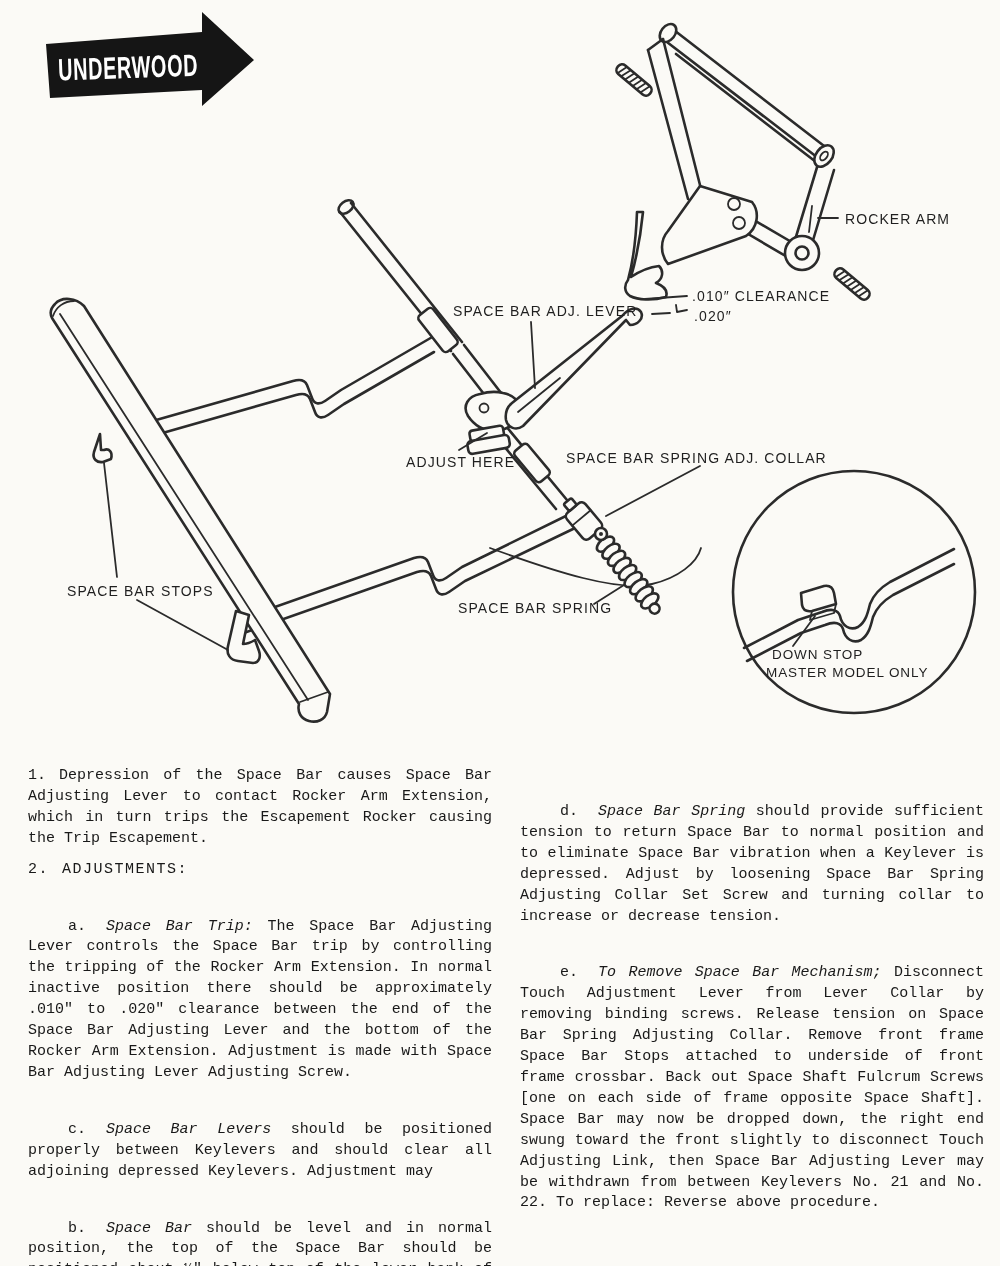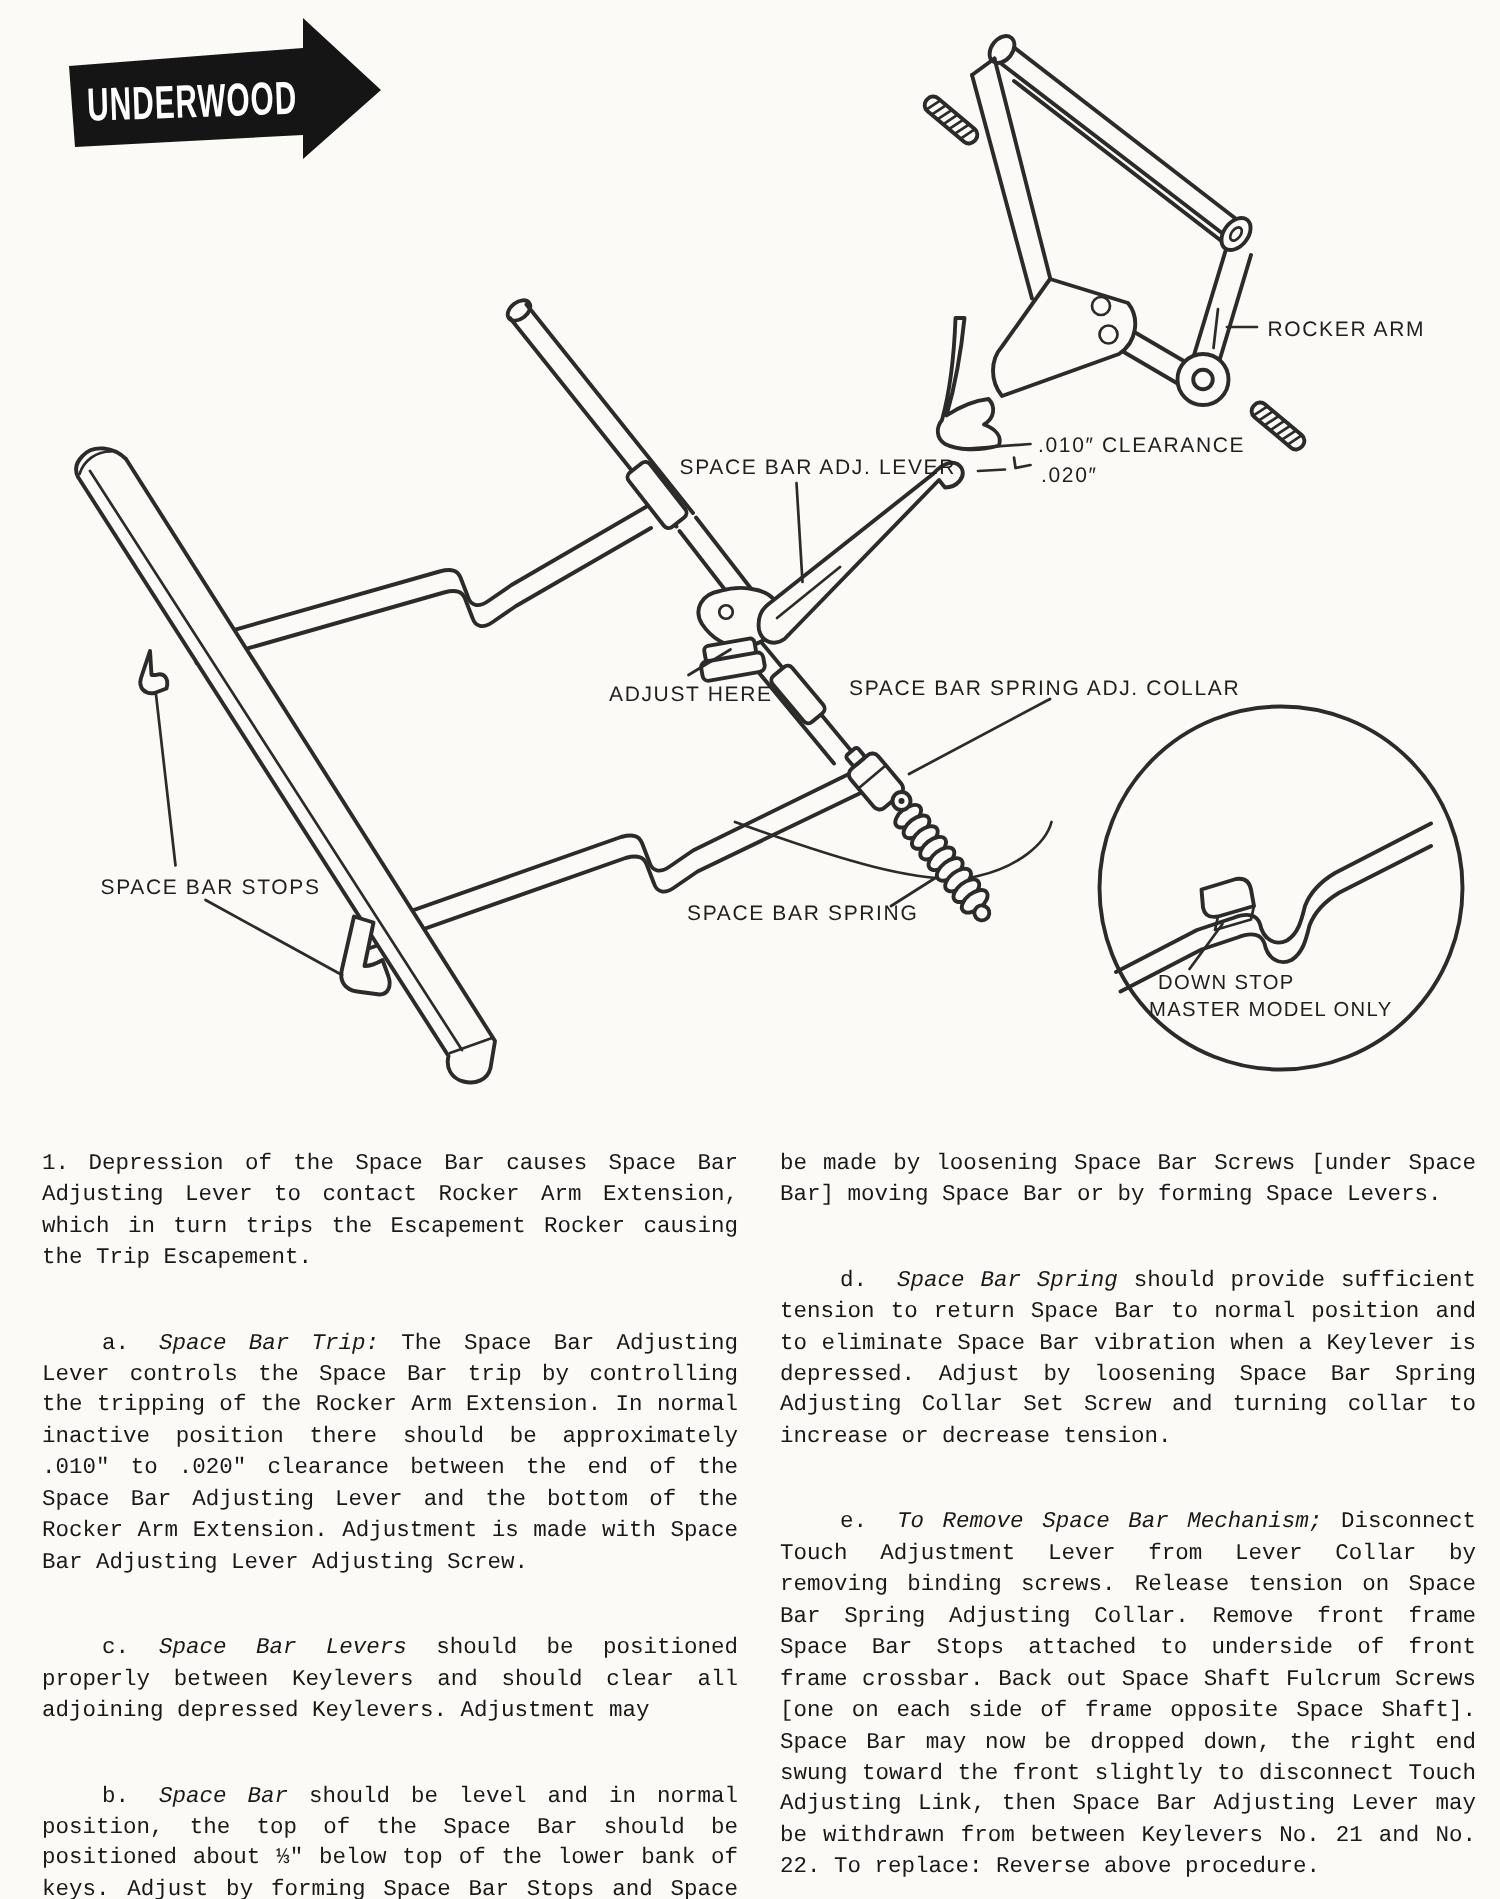--- a/index.html
+++ b/index.html
@@ -204,22 +204,22 @@
   <g>
     <polygon points="46,44 202,32 202,12 254,60 202,106 202,90 50,98" fill="#151515"></polygon>
     <text class="logo-text" x="58" y="78" textLength="140" lengthAdjust="spacingAndGlyphs" transform="rotate(-2 130 64)">UNDERWOOD</text>
   </g>
 </svg>
 </div>
 
 <div class="cols">
   <div class="col col-left">
     <p><span class="pnum">1.</span><span>Depression of the Space Bar causes Space Bar Adjusting Lever to contact Rocker Arm Extension, which in turn trips the Escapement Rocker causing the Trip Escapement.</span></p>
+    <p class="heading-line"><span class="pnum">2.</span><span>ADJUSTMENTS:</span></p>
     <p class="lettered"><span class="plabel">a.</span><span class="lead">Space Bar Trip:</span> <span>The Space Bar Adjusting Lever controls the Space Bar trip by controlling the tripping of the Rocker Arm Extension. In normal inactive position there should be approximately .010″ to .020″ clearance between the end of the Space Bar Adjusting Lever and the bottom of the Rocker Arm Extension. Adjustment is made with Space Bar Adjusting Lever Adjusting Screw.</span></p>
     <p class="lettered"><span class="plabel">c.</span><span class="lead">Space Bar Levers</span> <span>should be positioned properly between Keylevers and should clear all adjoining depressed Keylevers. Adjustment may</span></p>
     <p class="lettered"><span class="plabel">b.</span><span class="lead">Space Bar</span> <span>should be level and in normal position, the top of the Space Bar should be positioned about ⅓″ below top of the lower bank of keys. Adjust by forming Space Bar Stops and Space Bar Levers.</span></p>
   </div>
   <div class="col col-right">
-    <p><span>be made by loosening Space Bar Screws [under Space Bar] moving Space Bar or by forming Space Levers.</span></p>
     <p class="lettered"><span class="plabel">d.</span><span class="lead">Space Bar Spring</span> <span>should provide sufficient tension to return Space Bar to normal position and to eliminate Space Bar vibration when a Keylever is depressed. Adjust by loosening Space Bar Spring Adjusting Collar Set Screw and turning collar to increase or decrease tension.</span></p>
     <p class="lettered"><span class="plabel">e.</span><span class="lead">To Remove Space Bar Mechanism;</span> <span>Disconnect Touch Adjustment Lever from Lever Collar by removing binding screws. Release tension on Space Bar Spring Adjusting Collar. Remove front frame Space Bar Stops attached to underside of front frame crossbar. Back out Space Shaft Fulcrum Screws [one on each side of frame opposite Space Shaft]. Space Bar may now be dropped down, the right end swung toward the front slightly to disconnect Touch Adjusting Link, then Space Bar Adjusting Lever may be withdrawn from between Keylevers No. 21 and No. 22. To replace: Reverse above procedure.</span></p>
   </div>
 </div>
 
 </body></html>

